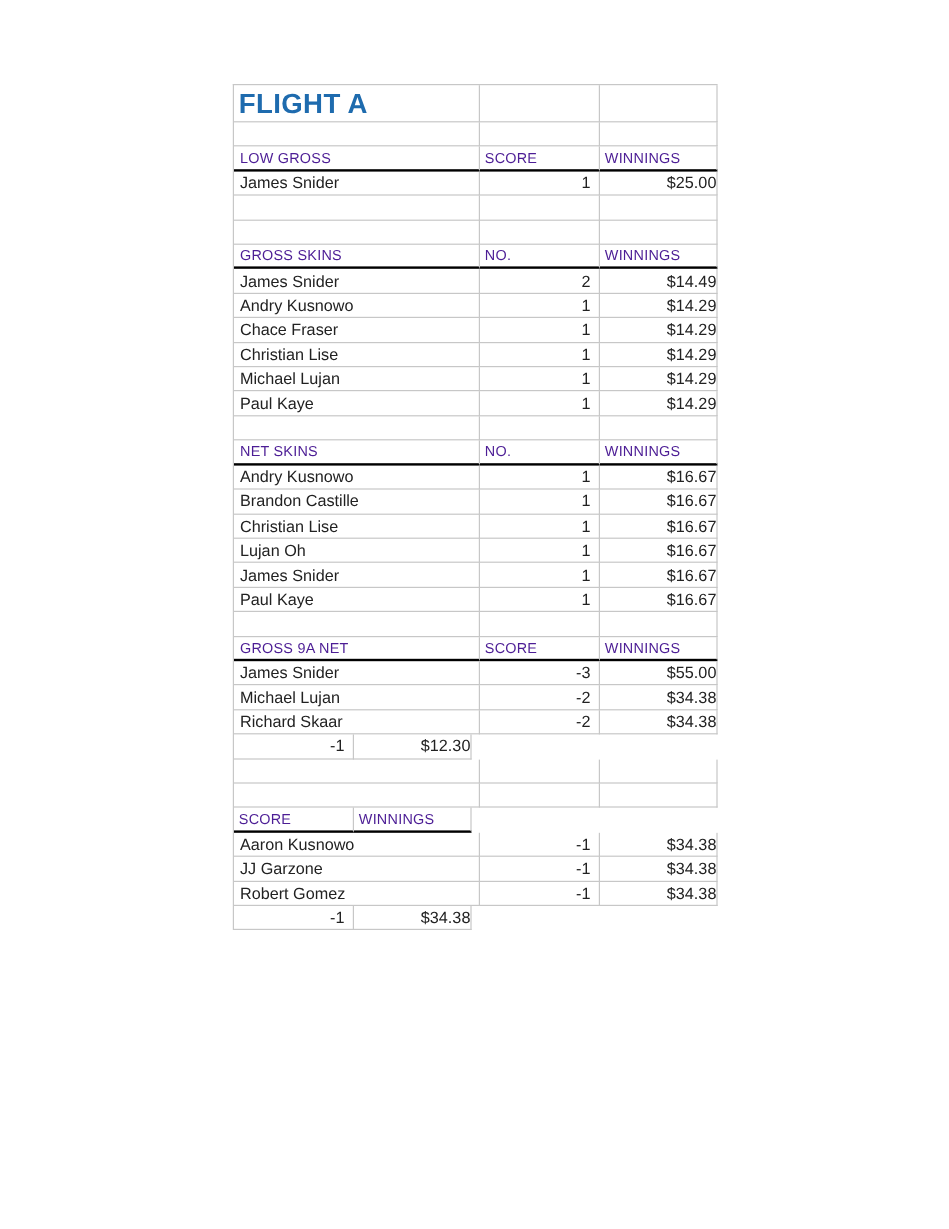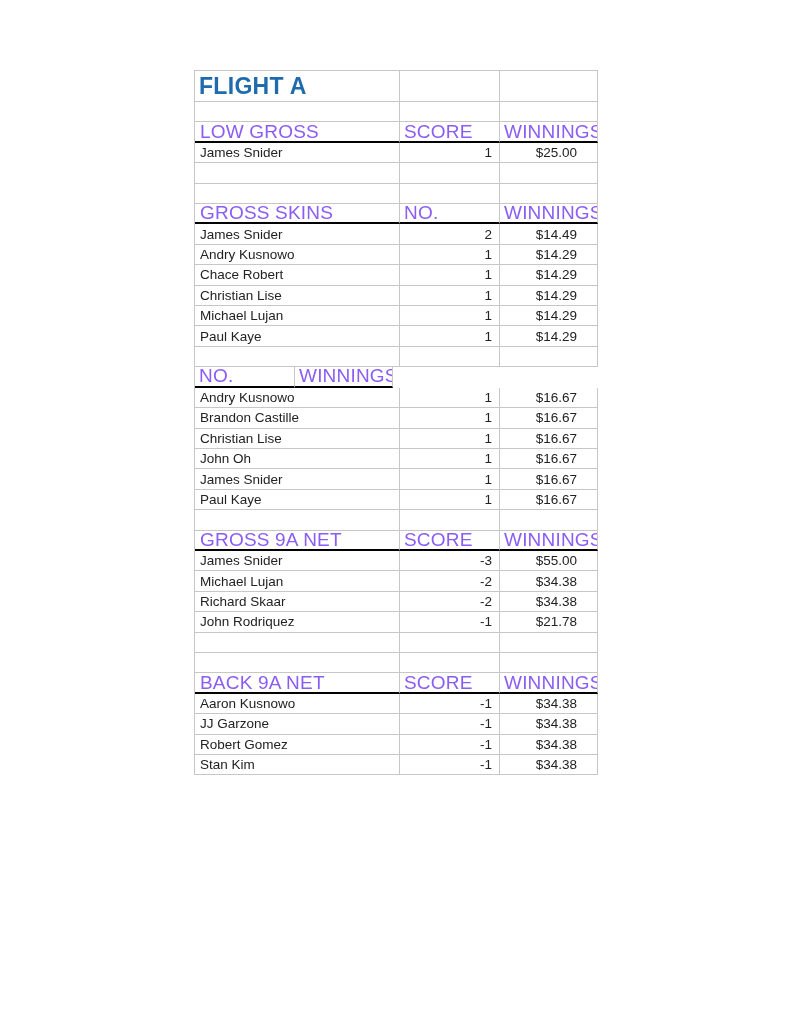--- a/index.html
+++ b/index.html
@@ -27,33 +27,33 @@
   .row.title-row { height: 31px; }
   .cell {
     display: flex; align-items: center;
     border-right: 1px solid #c7c7c7;
     border-bottom: 1px solid #c7c7c7;
     overflow: hidden;
     white-space: nowrap;
   }
   .c1 { width: 205px; padding-left: 5px; justify-content: flex-start; }
   .c2 { width: 100px; padding-right: 7px; justify-content: flex-end; }
-  .c3 { width: 98px;  padding-right: 20px; justify-content: flex-end; }
+  .c3 { width: 98px;  padding-right: 0; justify-content: flex-end; }
   .title-row .cell { border-bottom: 1px solid #c7c7c7; }
   .title-cell {
     font-size: 23px;
     font-weight: bold;
     letter-spacing: 0.3px;
     padding-left: 4px;
   }
   .header-row .cell {
     border-bottom: 2px solid #000000;
-    font-size: 19px;
+    font-size: 12px;
     letter-spacing: 0.2px;
-    color: #8b5cf6;
+    color: #4c1d95;
   }
   .header-row .c2, .header-row .c3 {
     justify-content: flex-start;
     padding-left: 4px;
     padding-right: 0;
   }
   .data-row .cell { font-size: 13.5px; color: #222222; }
   .blank-row .cell { font-size: 13.5px; }
 </style>
 </head>
@@ -101,21 +101,21 @@
         <div class="cell c1">James Snider</div>
         <div class="cell c2">2</div>
         <div class="cell c3">$14.49</div>
       </div>
       <div class="row data-row">
         <div class="cell c1">Andry Kusnowo</div>
         <div class="cell c2">1</div>
         <div class="cell c3">$14.29</div>
       </div>
       <div class="row data-row">
-        <div class="cell c1">Chace Robert</div>
+        <div class="cell c1">Chace Fraser</div>
         <div class="cell c2">1</div>
         <div class="cell c3">$14.29</div>
       </div>
       <div class="row data-row">
         <div class="cell c1">Christian Lise</div>
         <div class="cell c2">1</div>
         <div class="cell c3">$14.29</div>
       </div>
       <div class="row data-row">
         <div class="cell c1">Michael Lujan</div>
@@ -126,40 +126,41 @@
         <div class="cell c1">Paul Kaye</div>
         <div class="cell c2">1</div>
         <div class="cell c3">$14.29</div>
       </div>
       <div class="row blank-row">
         <div class="cell c1"></div>
         <div class="cell c2"></div>
         <div class="cell c3"></div>
       </div>
       <div class="row header-row">
+        <div class="cell c1">NET SKINS</div>
         <div class="cell c2">NO.</div>
         <div class="cell c3">WINNINGS</div>
       </div>
       <div class="row data-row">
         <div class="cell c1">Andry Kusnowo</div>
         <div class="cell c2">1</div>
         <div class="cell c3">$16.67</div>
       </div>
       <div class="row data-row">
         <div class="cell c1">Brandon Castille</div>
         <div class="cell c2">1</div>
         <div class="cell c3">$16.67</div>
       </div>
       <div class="row data-row">
         <div class="cell c1">Christian Lise</div>
         <div class="cell c2">1</div>
         <div class="cell c3">$16.67</div>
       </div>
       <div class="row data-row">
-        <div class="cell c1">John Oh</div>
+        <div class="cell c1">Lujan Oh</div>
         <div class="cell c2">1</div>
         <div class="cell c3">$16.67</div>
       </div>
       <div class="row data-row">
         <div class="cell c1">James Snider</div>
         <div class="cell c2">1</div>
         <div class="cell c3">$16.67</div>
       </div>
       <div class="row data-row">
         <div class="cell c1">Paul Kaye</div>
@@ -185,53 +186,50 @@
         <div class="cell c1">Michael Lujan</div>
         <div class="cell c2">-2</div>
         <div class="cell c3">$34.38</div>
       </div>
       <div class="row data-row">
         <div class="cell c1">Richard Skaar</div>
         <div class="cell c2">-2</div>
         <div class="cell c3">$34.38</div>
       </div>
       <div class="row data-row">
-        <div class="cell c1">John Rodriquez</div>
-        <div class="cell c2">-1</div>
-        <div class="cell c3">$21.78</div>
-      </div>
-      <div class="row blank-row">
-        <div class="cell c1"></div>
-        <div class="cell c2"></div>
-        <div class="cell c3"></div>
-      </div>
-      <div class="row blank-row">
-        <div class="cell c1"></div>
-        <div class="cell c2"></div>
-        <div class="cell c3"></div>
-      </div>
-      <div class="row header-row">
-        <div class="cell c1">BACK 9A NET</div>
+        <div class="cell c2">-1</div>
+        <div class="cell c3">$12.30</div>
+      </div>
+      <div class="row blank-row">
+        <div class="cell c1"></div>
+        <div class="cell c2"></div>
+        <div class="cell c3"></div>
+      </div>
+      <div class="row blank-row">
+        <div class="cell c1"></div>
+        <div class="cell c2"></div>
+        <div class="cell c3"></div>
+      </div>
+      <div class="row header-row">
         <div class="cell c2">SCORE</div>
         <div class="cell c3">WINNINGS</div>
       </div>
       <div class="row data-row">
         <div class="cell c1">Aaron Kusnowo</div>
         <div class="cell c2">-1</div>
         <div class="cell c3">$34.38</div>
       </div>
       <div class="row data-row">
         <div class="cell c1">JJ Garzone</div>
         <div class="cell c2">-1</div>
         <div class="cell c3">$34.38</div>
       </div>
       <div class="row data-row">
         <div class="cell c1">Robert Gomez</div>
         <div class="cell c2">-1</div>
         <div class="cell c3">$34.38</div>
       </div>
       <div class="row data-row">
-        <div class="cell c1">Stan Kim</div>
         <div class="cell c2">-1</div>
         <div class="cell c3">$34.38</div>
       </div>
     </div>
 </div>
 
 </body></html>

